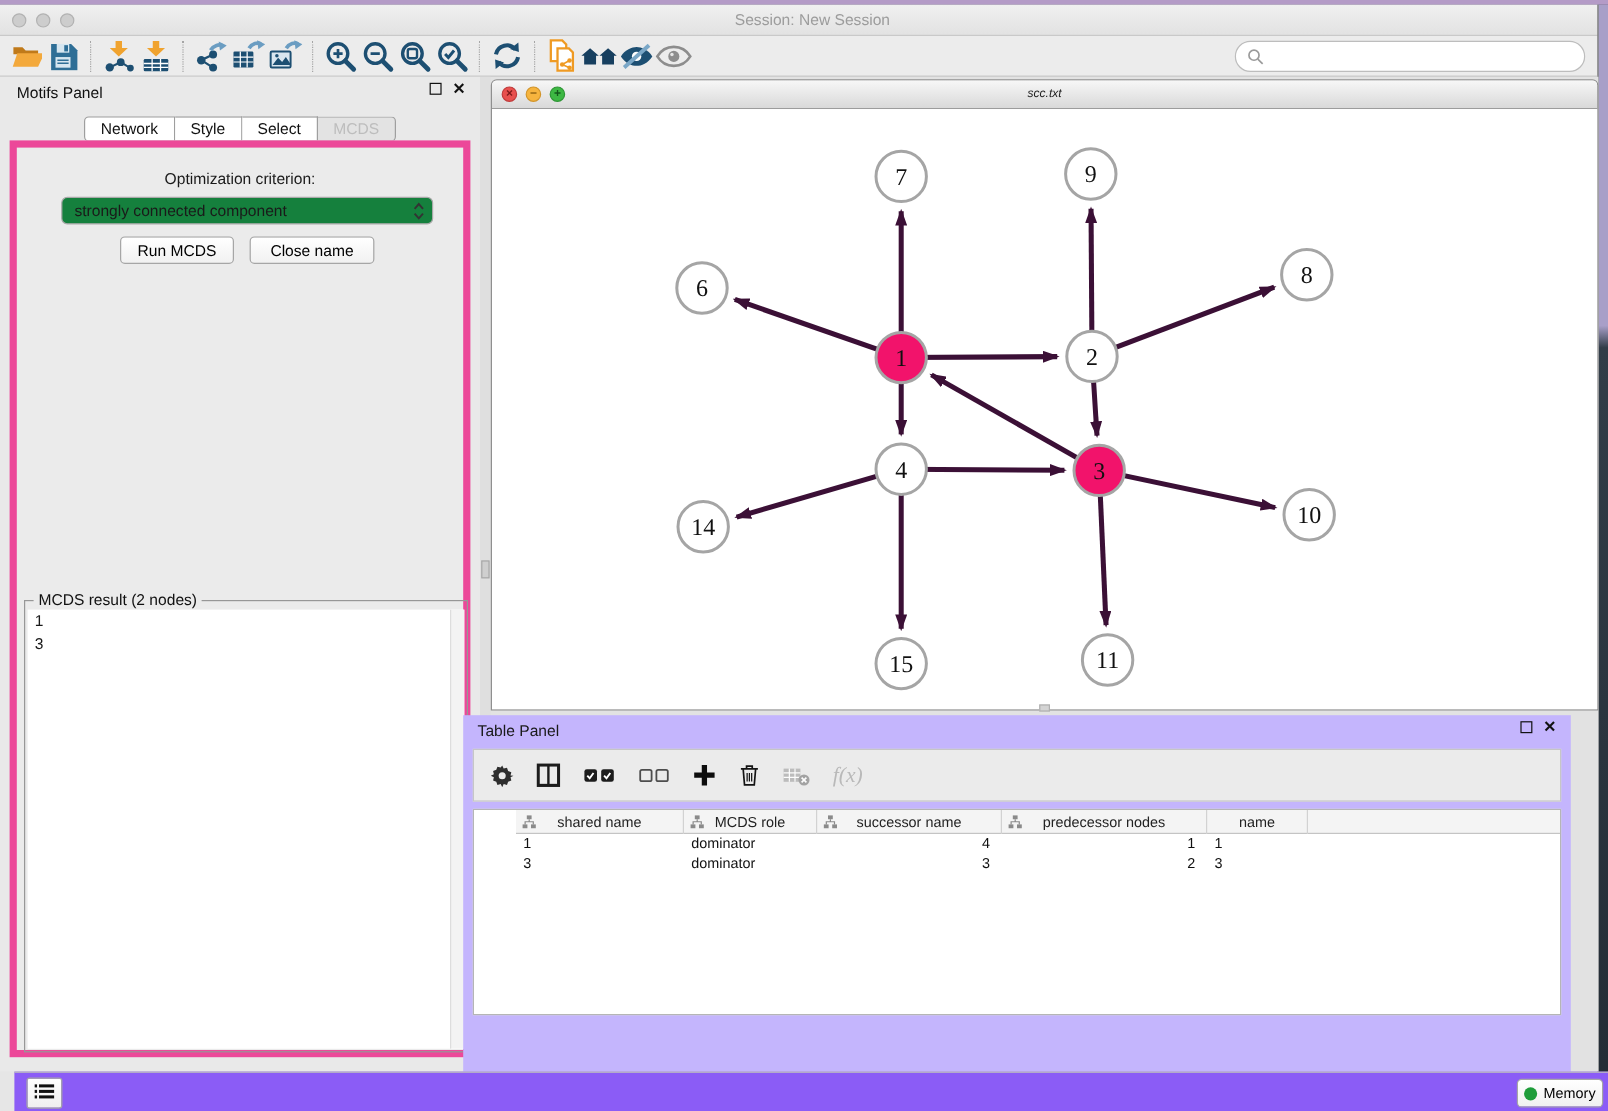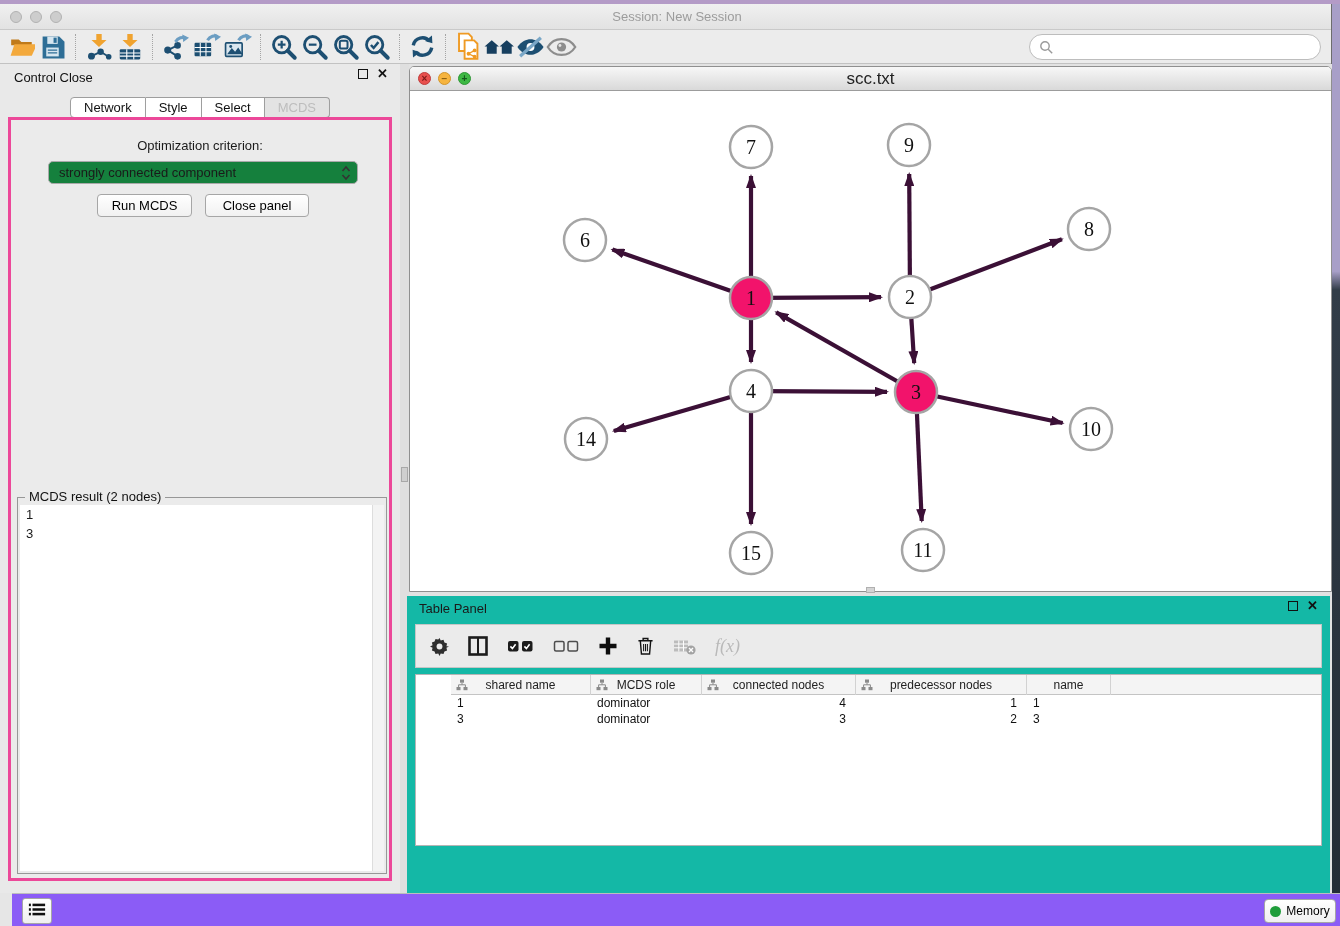--- a/index.html
+++ b/index.html
@@ -44,21 +44,21 @@
 
   .seg { display:inline-flex; }
   .seg .tab { padding:0 13px; height:21px; line-height:20px; font-size:13px; background:#fff;
               border:1px solid #9e9e9e; border-left:none; color:#111; cursor:default; white-space:nowrap; }
   .seg .tab:first-child { border-left:1px solid #9e9e9e; border-radius:4px 0 0 4px; }
   .seg .tab:last-child { border-radius:0 4px 4px 0; }
   .seg .tab.active { background:#e3e3e3; color:#bdbdbd; }
 
   .cp-tabs { position:absolute; top:33px; left:50%; transform:translateX(-50%); }
   .cp-body { position:absolute; left:8px; top:53px; width:384px; height:764px;
-             background:#ebebeb; border:3px solid #ec4899; }
+             background:#ebebeb; border:6px solid #ec4899; }
   .opt-label { position:absolute; top:18px; left:0; width:100%; text-align:center; font-size:13px; }
   .dropdown { position:absolute; left:37px; top:41px; width:310px; height:23px; background:#15803d;
               border:1px solid #a9a9a9; border-radius:5px; display:flex; align-items:center; padding:0 6px 0 10px; }
   .dd-text { flex:1; font-size:13px; }
   .dd-stepper { width:10px; height:16px; display:inline-flex; }
   .btn { position:absolute; height:23px; background:linear-gradient(#ffffff,#f1f1f1);
          border:1px solid #a6a6a6; border-radius:4px; font-size:13px; font-family:"Liberation Sans",sans-serif; }
   .run-btn { left:86px; top:74px; width:95px; }
   .closep-btn { left:194px; top:74px; width:104px; }
 
@@ -76,26 +76,26 @@
   
   .net-window { position:absolute; left:409px; top:2px; width:923px; height:526px; background:#fff;
                 border:1px solid #8f8f8f; border-radius:5px 5px 0 0; }
   .net-titlebar { position:relative; height:24px; background:linear-gradient(#f7f7f7,#d9d9d9);
                   border-bottom:1px solid #9c9c9c; border-radius:4px 4px 0 0; }
   .tl { position:absolute; top:5px; width:13px; height:13px; border-radius:50%; font-size:10px;
         line-height:12px; text-align:center; font-weight:700; cursor:default; }
   .tl-red { left:8px;  background:#e8504e; border:1px solid #c03c3c; color:#7c1a1a; }
   .tl-yel { left:28px; background:#f6b43e; border:1px solid #d2952b; color:#8a5f10; }
   .tl-grn { left:48px; background:#3db843; border:1px solid #2f9636; color:#14591c; }
-  .net-title { display:block; text-align:center; line-height:23px; font-size:17px; color:#222; }
+  .net-title { display:block; text-align:center; line-height:23px; font-size:10px; color:#222;font-style:italic; }
   .net-canvas { position:relative; width:921px; height:500px; background:#fff; overflow:hidden; }
   .h-handle { position:absolute; left:456px; bottom:-2px; width:9px; height:6px; background:#d4d4d4; border:1px solid #b0b0b0; }
 
   
-  .table-panel { position:absolute; left:407px; top:532px; width:923px; height:297px; background:#14b8a6; }
+  .table-panel { position:absolute; left:386px; top:532px; width:923px; height:297px; background:#c4b5fd; }
   .tp-header { position:relative; height:24px; padding-left:12px; display:flex; align-items:center; font-size:13px; }
   .tp-toolbar { position:absolute; left:8px; top:28px; width:907px; height:44px; background:#ebebeb;
                 border:1px solid #c6c6c6; display:flex; align-items:center; gap:19px; padding-left:14px; }
   .tp-toolbar .tbico { display:inline-flex; align-items:center; justify-content:flex-start; }
   .fx-glyph { font-family:"Liberation Serif", serif; font-style:italic; font-size:18px; color:#b4b4b4; }
   .tp-table { position:absolute; left:8px; top:78px; width:907px; height:172px; background:#fff; border:1px solid #b5b5b5;padding-left:35px; }
   .tp-thead { display:flex; height:20px; border-bottom:1px solid #c4c4c4; background:#f4f4f4; }
   .th { position:relative; height:20px; border-right:1px solid #d2d2d2; font-size:12px; color:#222;
         display:flex; align-items:center; justify-content:center; }
   .th .hier { position:absolute; left:5px; top:4px; }
@@ -282,21 +282,21 @@
           </svg>
       </span>
       <input class="search-input" style="">
     </div>
   </div>
 
   <div class="main">
 
     <div class="control-panel">
       <div class="cp-header">
-        <span>Control Close</span>
+        <span>Motifs Panel</span>
         <span class="win-btns">
           <span class="wb-float"></span>
           <span class="wb-close">✕</span>
         </span>
       </div>
       <div class="cp-tabs seg">
           <span class="tab">Network</span>
           <span class="tab">Style</span>
           <span class="tab">Select</span>
           <span class="tab active">MCDS</span>
@@ -306,21 +306,21 @@
         <div class="dropdown">
           <span class="dd-text">strongly connected component</span>
           <span class="dd-stepper">
             <svg viewBox="0 0 10 16" width="10" height="16">
                 <path d="M1.5 6L5 2l3.5 4" stroke="#333" fill="none" stroke-width="1.6"></path>
                 <path d="M1.5 10L5 14l3.5-4" stroke="#333" fill="none" stroke-width="1.6"></path>
               </svg>
           </span>
         </div>
         <button class="btn run-btn">Run MCDS</button>
-        <button class="btn closep-btn">Close panel</button>
+        <button class="btn closep-btn">Close name</button>
         <div class="groupbox">
           <span class="gb-label">MCDS result (2 nodes)</span>
           <div class="gb-area">
             <div id="result-values">
                 <div class="gb-line">1</div>
                 <div class="gb-line">3</div>
               </div>
             <div class="gb-scroll"></div>
           </div>
         </div>
@@ -490,21 +490,21 @@
                 </svg></span>
               <span>MCDS role</span>
             </div>
             <div class="th" style="width: 154px;">
               <span class="hier"><svg width="12" height="12" viewBox="0 0 12 12">
                   <rect x="4" y="0.5" width="4" height="3.2" fill="#8a8a8a"></rect>
                   <path d="M6 3.7v2.1M2.6 8V5.8h6.8V8" stroke="#8a8a8a" fill="none" stroke-width="1"></path>
                   <rect x="0.5" y="8" width="4" height="3.2" fill="#8a8a8a"></rect>
                   <rect x="7.5" y="8" width="4" height="3.2" fill="#8a8a8a"></rect>
                 </svg></span>
-              <span>connected nodes</span>
+              <span>successor name</span>
             </div>
             <div class="th" style="width: 171px;">
               <span class="hier"><svg width="12" height="12" viewBox="0 0 12 12">
                   <rect x="4" y="0.5" width="4" height="3.2" fill="#8a8a8a"></rect>
                   <path d="M6 3.7v2.1M2.6 8V5.8h6.8V8" stroke="#8a8a8a" fill="none" stroke-width="1"></path>
                   <rect x="0.5" y="8" width="4" height="3.2" fill="#8a8a8a"></rect>
                   <rect x="7.5" y="8" width="4" height="3.2" fill="#8a8a8a"></rect>
                 </svg></span>
               <span>predecessor nodes</span>
             </div>

